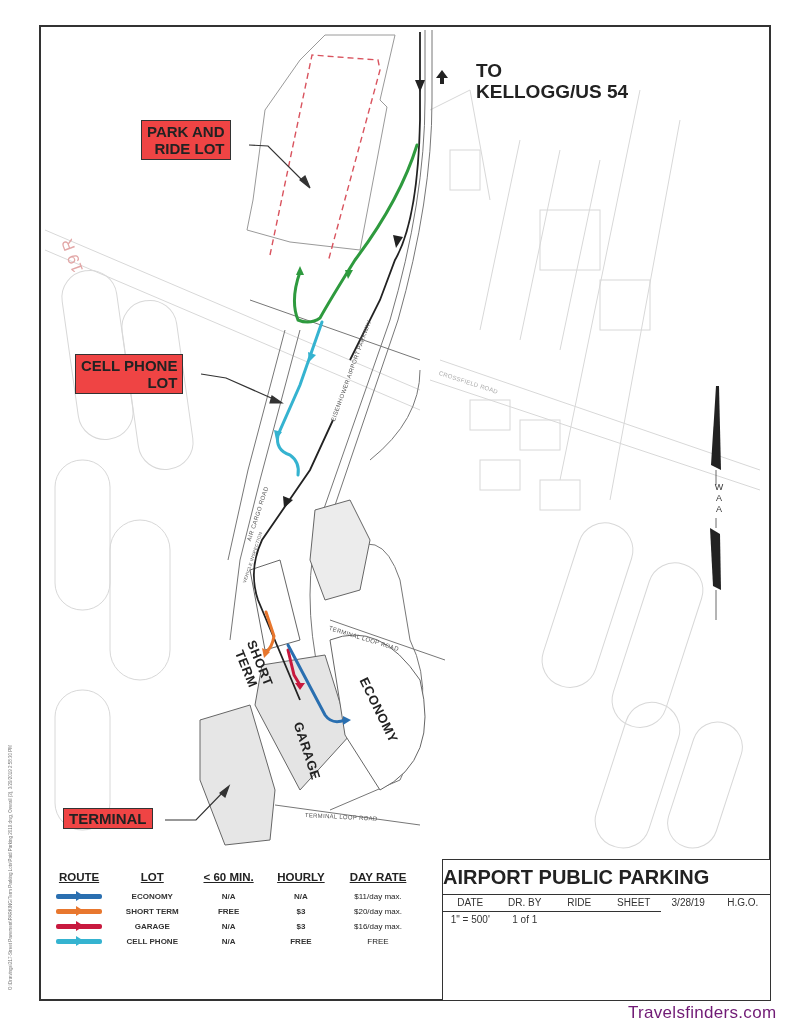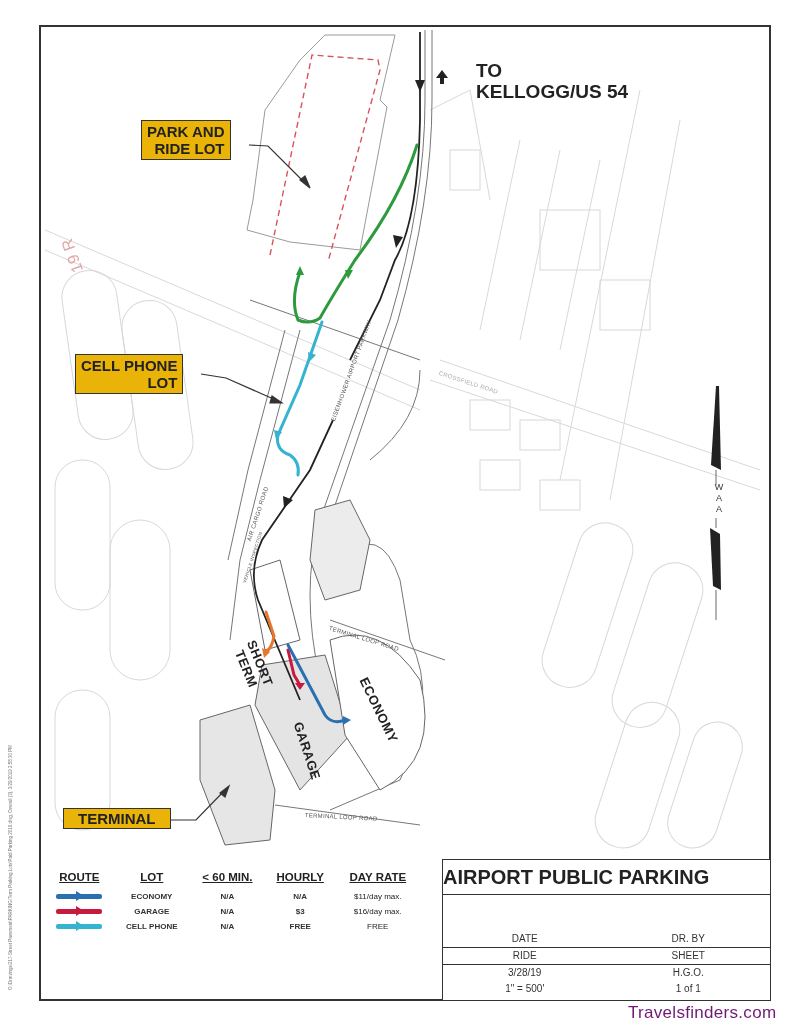--- a/index.html
+++ b/index.html
@@ -1,36 +1,36 @@
 <!DOCTYPE html>
 <html><head>
 <meta charset="utf-8">
 <style>
   html, body { margin: 0; padding: 0; background: #ffffff; }
   body { width: 790px; height: 1024px; position: relative; overflow: hidden; font-family: "Liberation Sans", sans-serif; color: #222; }
   .frame { position: absolute; left: 39px; top: 25px; width: 732px; height: 976px; border: 2px solid #333; box-sizing: border-box; background: #fff; }
   svg.map { position: absolute; left: 0; top: 0; }
-  .callout { position: absolute; border: 1.5px solid #333; background: #eab308; font-weight: bold; font-size: 15px; line-height: 17px; padding: 2px 5px; text-align: right; color: #222; }
+  .callout { position: absolute; border: 1.5px solid #333; background: #ef4444; font-weight: bold; font-size: 15px; line-height: 17px; padding: 2px 5px; text-align: right; color: #222; }
   .kellogg { position: absolute; left: 476px; top: 60px; font-weight: bold; font-size: 19px; line-height: 21px; color: #222; }
   .lot-label { position: absolute; font-weight: bold; font-size: 13px; color: #222; transform-origin: left top; white-space: nowrap; letter-spacing: 0.5px; }
   .road-label { position: absolute; font-size: 6px; color: #555; transform-origin: left top; white-space: nowrap; letter-spacing: 0.3px; }
   .side-text { position: absolute; left: 8px; top: 990px; font-size: 4.5px; color: #777; transform: rotate(-90deg); transform-origin: left top; white-space: nowrap; }
   .waa { position: absolute; left: 714px; top: 482px; font-size: 9px; line-height: 11px; text-align: center; color: #333; width: 10px; }
   .legend { position: absolute; left: 45px; top: 863px; width: 380px; }
   .legend-title { text-align: center; font-weight: bold; font-size: 13px; text-decoration: underline; margin-left: 30px; }
   .legend table { border-collapse: collapse; margin-top: 6px; width: 375px; }
   .legend th { font-size: 11.5px; font-weight: bold; text-decoration: underline; padding: 2px 0 6px 0; text-align: center; }
   .legend td { font-size: 8px; font-weight: bold; text-align: center; padding: 1px 0; height: 13px; color: #333; }
   .legend td.rate { font-weight: normal; font-size: 8px; color: #222; }
   .route-swatch { display: inline-block; width: 46px; height: 5px; position: relative; vertical-align: middle; border-radius: 2px; }
   .route-swatch::after { content: ""; position: absolute; left: 20px; top: -3px; border-left: 8px solid; border-left-color: inherit; border-top: 5.5px solid transparent; border-bottom: 5.5px solid transparent; }
   .title-block { position: absolute; left: 442px; top: 859px; width: 329px; height: 142px; border: 1.5px solid #333; box-sizing: border-box; background: #fff; }
   .tb-title { height: 34px; border-bottom: 1.5px solid #333; font-weight: bold; font-size: 20px; text-align: left; line-height: 34px; color: #222; }
   .tb-logo { height: 70px; border-bottom: 1.5px solid #333; position: relative; }
-  .tb-grid { display: grid; grid-template-columns: 1fr 1fr; margin-top: 36px; }
+  .tb-grid { display: grid; grid-template-columns: 1fr 1fr 1fr 1fr 1fr 1fr; }
   .tb-grid div { font-size: 10px; text-align: center; height: 16px; line-height: 16px; color: #333; }
   .tb-grid .hdr { border-bottom: 1px solid #333; }
   .logo-word { position: absolute; left: 108px; top: 35px; font-size: 13px; letter-spacing: 2px; color: #2a6d86; font-weight: bold; }
   .logo-sub { position: absolute; left: 82px; top: 52px; font-size: 6px; letter-spacing: 1px; color: #6fb3c8; }
   .logo-sub2 { position: absolute; left: 111px; top: 61px; font-size: 4.5px; letter-spacing: 1px; color: #7bb7c9; }
   .watermark { position: absolute; left: 628px; top: 1003px; font-size: 17px; color: #701a75; letter-spacing: 0.3px; }
 </style>
 </head>
 <body>
 
@@ -156,21 +156,21 @@
 </svg>
 
 <div class="callout" style="left:141px; top:120px;">
   <div>PARK AND</div>
   <div>RIDE LOT</div>
 </div>
 <div class="callout" style="left:75px; top:354px;">
   <div>CELL PHONE</div>
   <div>LOT</div>
 </div>
-<div class="callout" style="left:63px; top:808px; padding:1px 14px;">TERMINAL</div>
+<div class="callout" style="left:63px; top:808px; padding:1px 5px;">TERMINAL</div>
 
 <div class="kellogg">
   <div>TO</div>
   <div>KELLOGG/US 54</div>
 </div>
 
 <div class="lot-label" style="left:258px; top:638px; transform: rotate(68deg);">
   <div>SHORT</div>
 </div>
 <div class="lot-label" style="left:246px; top:648px; transform: rotate(68deg);">
@@ -206,20 +206,27 @@
         <th>DAY RATE</th>
       </tr>
     </thead>
     <tbody>
       <tr>
         <td><span class="route-swatch" style="background:#2a6fb0; color:#2a6fb0;"></span></td>
         <td>ECONOMY</td>
         <td>N/A</td>
         <td>N/A</td>
         <td class="rate">$11/day max.</td>
+      </tr>
+      <tr>
+        <td><span class="route-swatch" style="background:#e8772e; color:#e8772e;"></span></td>
+        <td>SHORT TERM</td>
+        <td>FREE</td>
+        <td>$3</td>
+        <td class="rate">$20/day max.</td>
       </tr>
       <tr>
         <td><span class="route-swatch" style="background:#c8193e; color:#c8193e;"></span></td>
         <td>GARAGE</td>
         <td>N/A</td>
         <td>$3</td>
         <td class="rate">$16/day max.</td>
       </tr>
       <tr>
         <td><span class="route-swatch" style="background:#35b3d0; color:#35b3d0;"></span></td>

